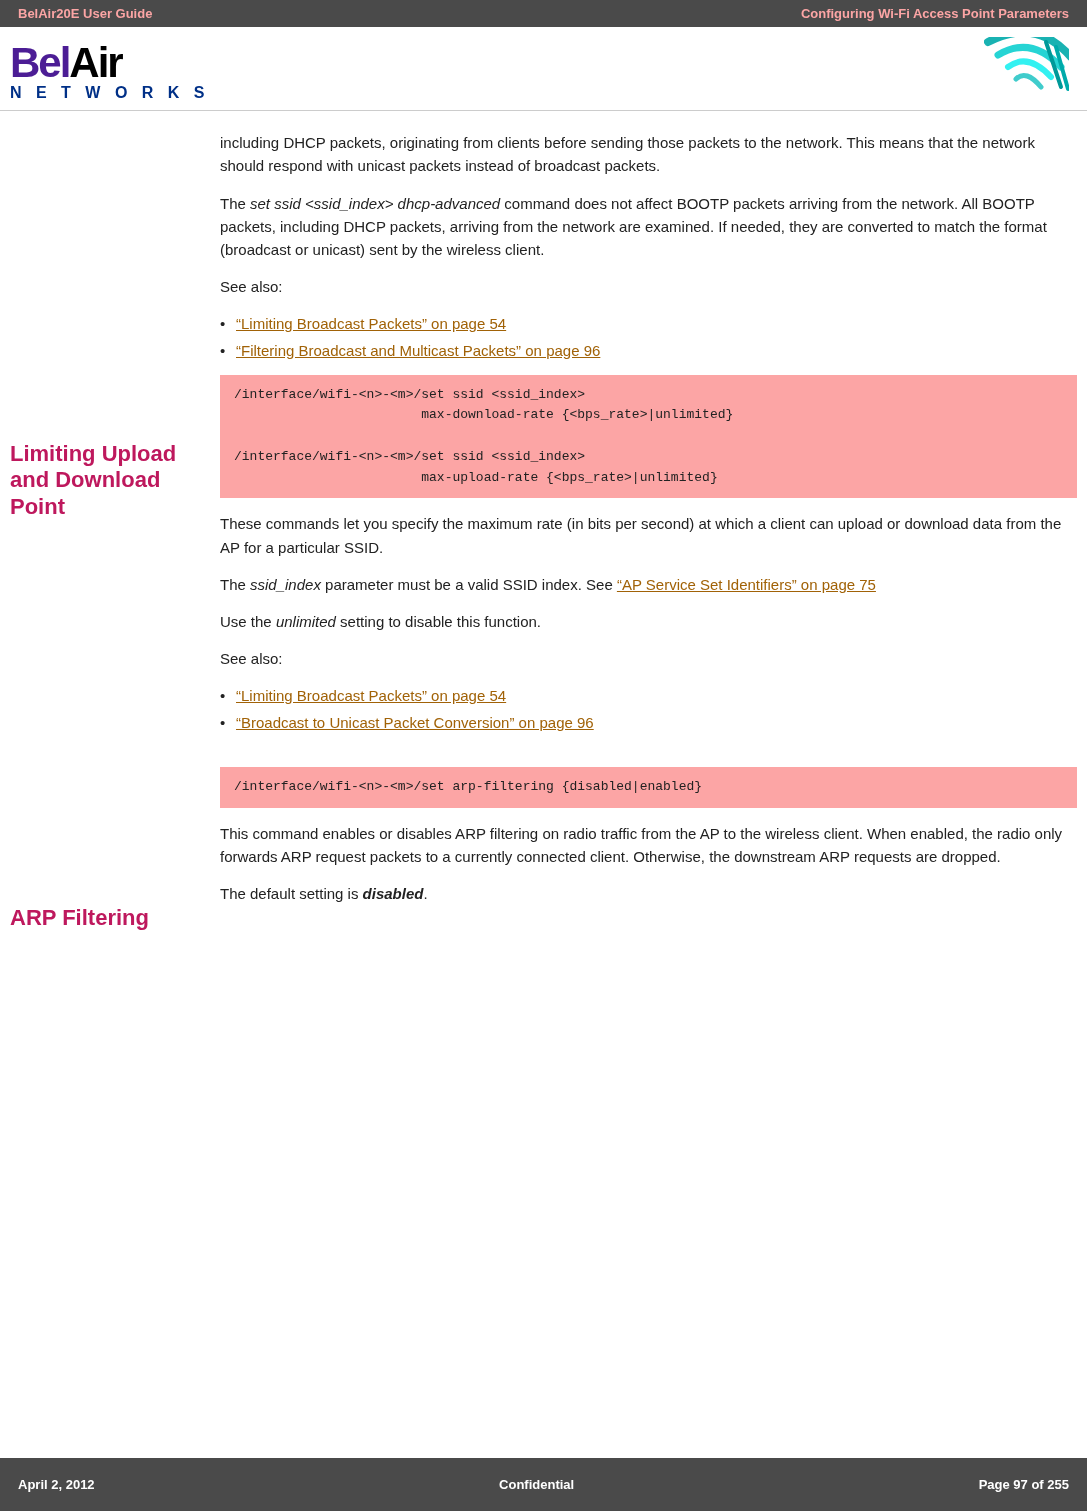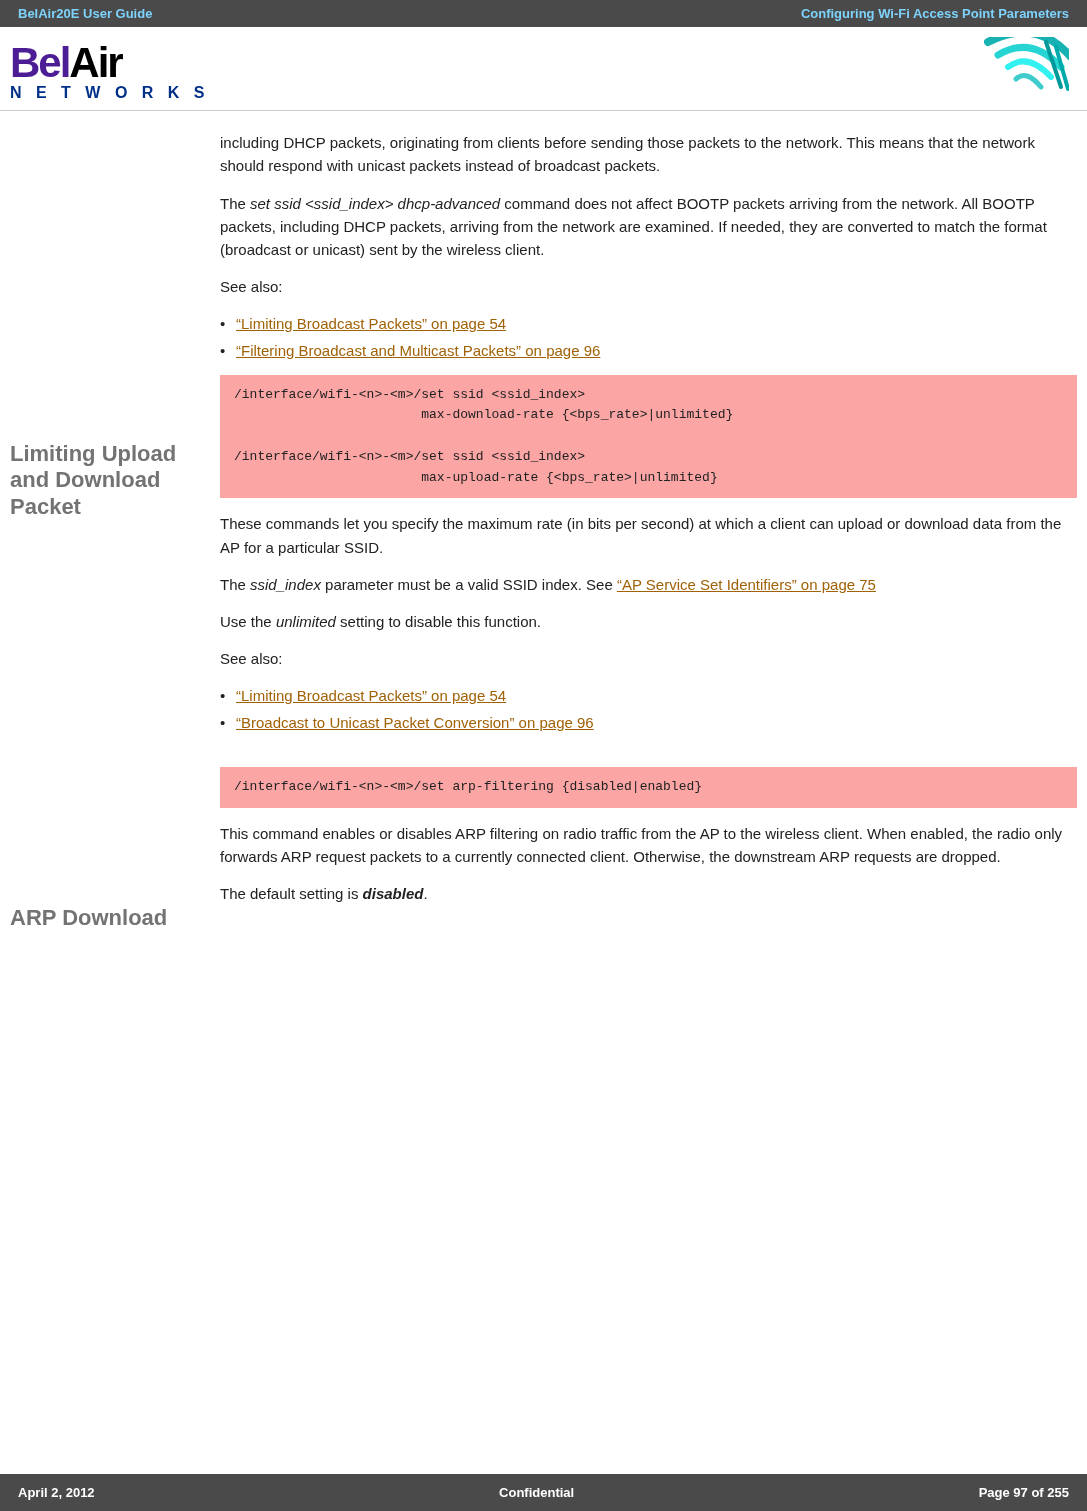--- a/index.html
+++ b/index.html
@@ -9,21 +9,21 @@
       font-family: Arial, sans-serif;
       font-size: 15px;
       color: #222;
       background: #fff;
       position: relative;
     }
 
     
     .header-bar {
       background: #4a4a4a;
-      color: #7dd3fc;
+      color: #fca5a5;
       display: flex;
       justify-content: space-between;
       align-items: center;
       padding: 6px 18px;
       font-size: 13px;
       font-weight: bold;
     }
 
     
     .top-logo {
@@ -57,21 +57,21 @@
 
     
     .right-col {
       flex: 1;
       padding-left: 10px;
     }
 
     .section-title {
       font-size: 22px;
       font-weight: bold;
-      color: #737373;
+      color: #be185d;
       line-height: 1.2;
       margin-top: 10px;
     }
 
     .content-para {
       margin-bottom: 14px;
       line-height: 1.55;
       font-size: 15px;
       color: #222;
     }
@@ -124,21 +124,21 @@
     .footer-bar {
       position: absolute;
       bottom: 0;
       left: 0;
       right: 0;
       background: #4a4a4a;
       color: #fff;
       display: flex;
       justify-content: space-between;
       align-items: center;
-      padding: 11px 18px;
+      padding: 19px 18px;
       font-size: 13px;
       font-weight: bold;
     }
     .footer-bar .center {
       text-align: center;
       flex: 1;
     }
 
     .footer-area {
       position: absolute;
@@ -191,26 +191,26 @@
 </div>
 
 <div class="main-content">
 
   <div class="left-col">
 
     <div style="margin-top: 310px;">
       <div class="section-title">
         <span>Limiting Upload</span><br>
         <span>and Download</span><br>
-        <span>Packet</span>
+        <span>Point</span>
       </div>
     </div>
 
     <div style="margin-top: 385px;">
-      <div class="section-title">ARP Download</div>
+      <div class="section-title">ARP Filtering</div>
     </div>
   </div>
 
   <div class="right-col">
 
     <p class="content-para">including DHCP packets, originating from clients before sending those packets to the network. This means that the network should respond with unicast packets instead of broadcast packets.</p>
 
     <p class="content-para">
       <span>The </span><span class="italic">set ssid &lt;ssid_index&gt; dhcp-advanced</span><span> command does not affect BOOTP packets arriving from the network. All BOOTP packets, including DHCP packets, arriving from the network are examined. If needed, they are converted to match the format (broadcast or unicast) sent by the wireless client.</span>
     </p>

